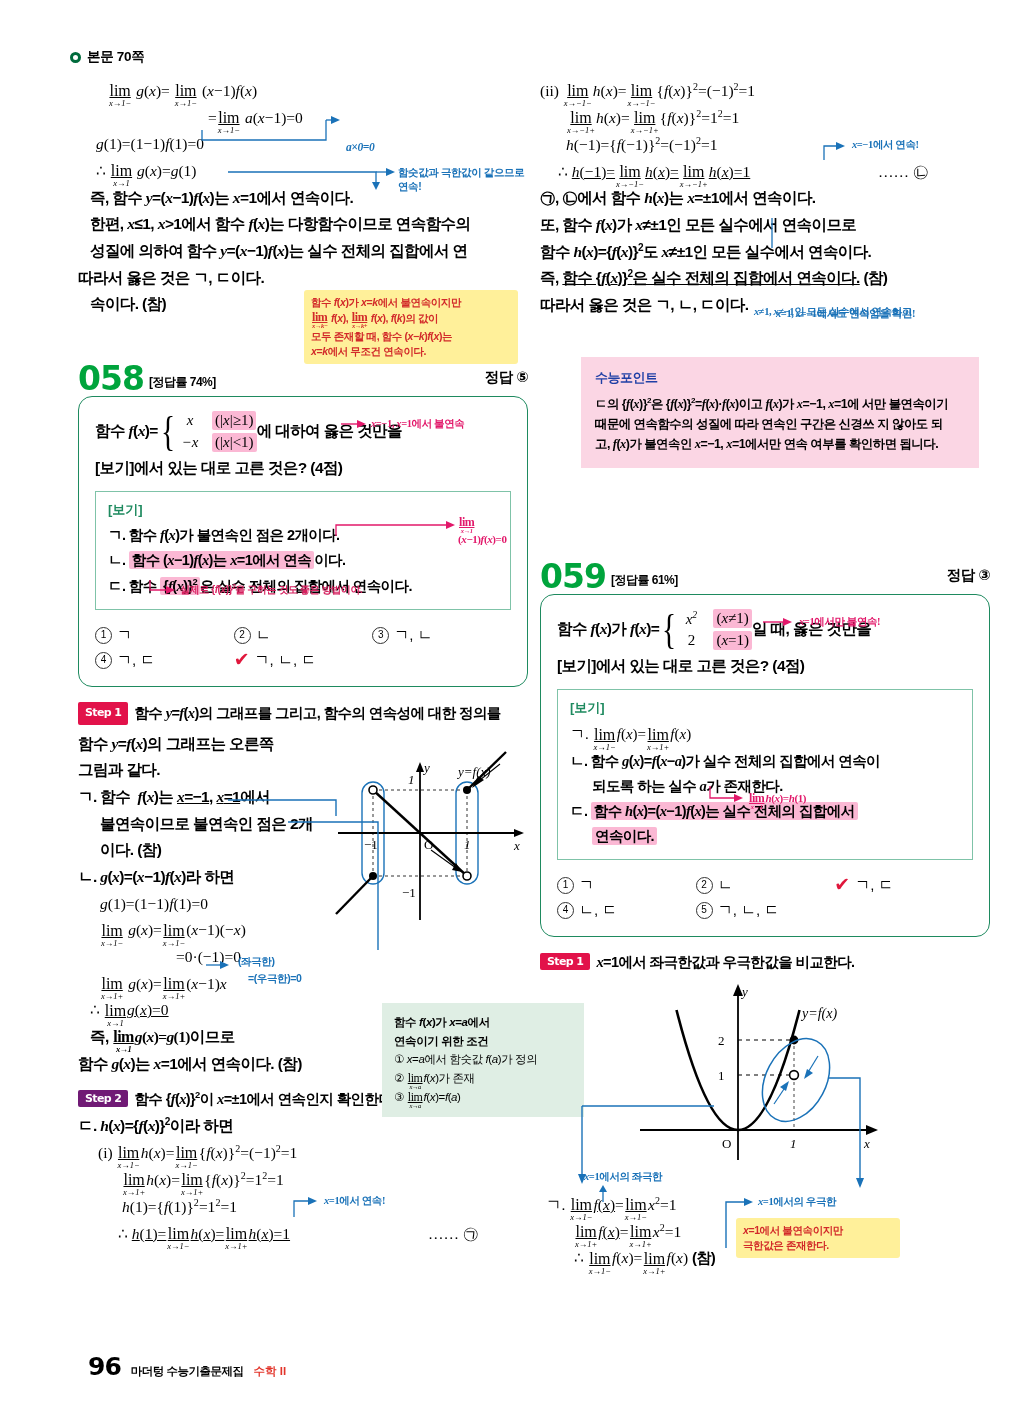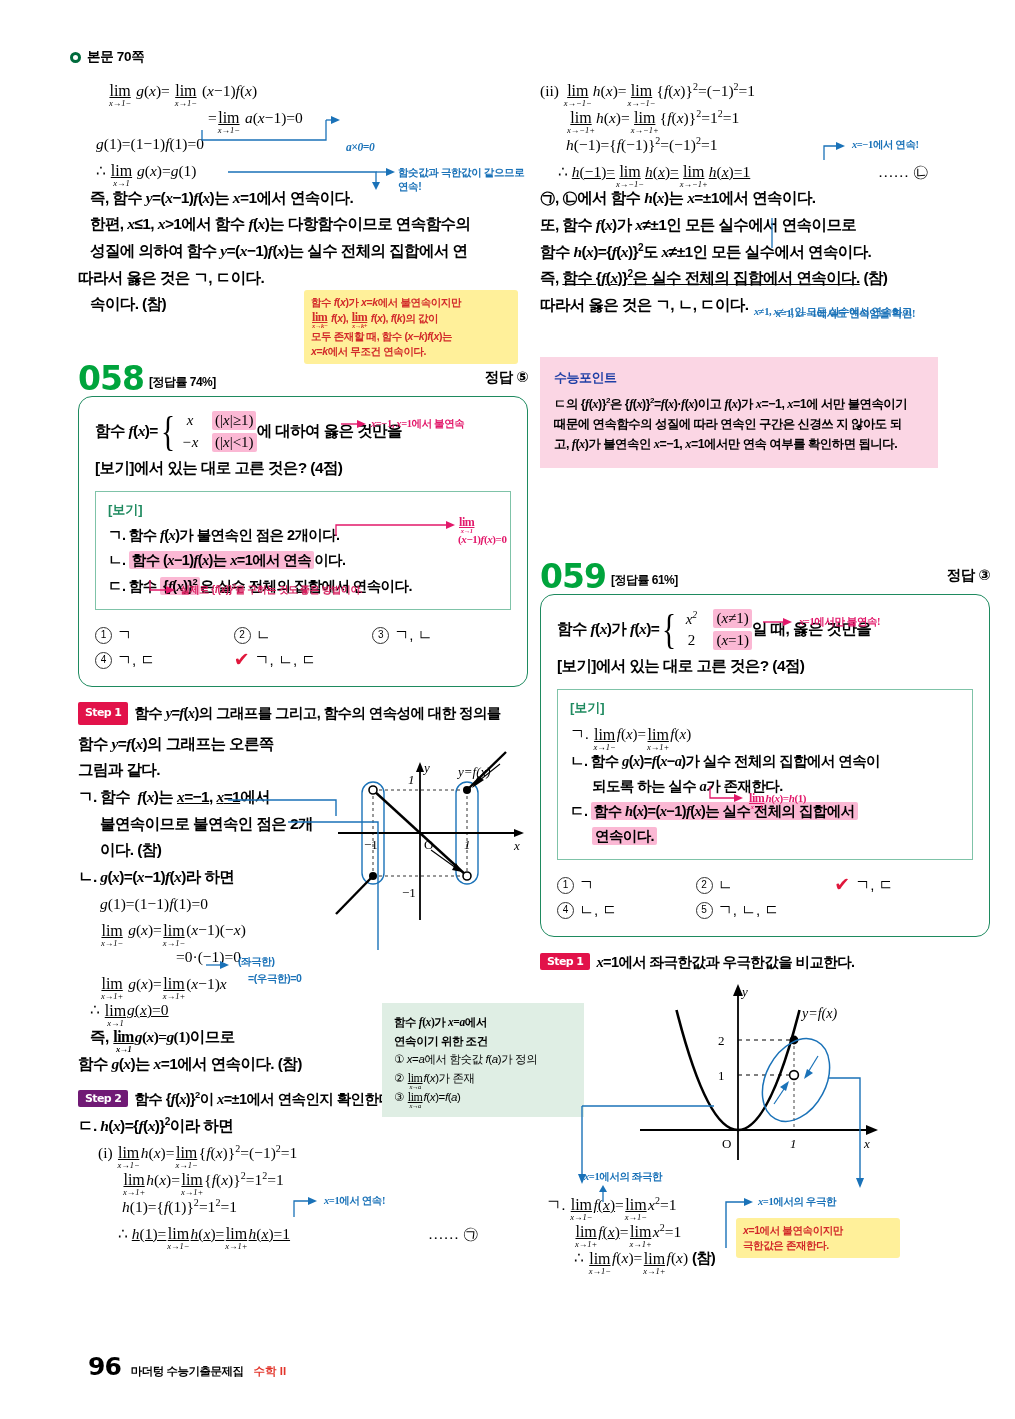--- a/index.html
+++ b/index.html
@@ -81,22 +81,22 @@
 
   
   .step{display:inline-block;color:#fff;font-size:11px;font-weight:bold;
         padding:2px 7px 2px 7px;border-radius:2px;margin-right:6px;position:relative;top:-2px;
         font-family:"DejaVu Sans",sans-serif;}
   .step.s1{background:#e2124a;}
   .step.s2{background:#701a75;}
 
   
   .box-green{background:#dfeee4;padding:10px 12px;font-size:11.5px;line-height:1.62;letter-spacing:-0.4px;}
-  .box-green b{font-size:11.5px;font-family:Liberation Serif, serif;}
-  .box-pink{background:#fbd6e4;padding:12px 22px 14px 14px;}
+  .box-green b{font-size:11.5px;}
+  .box-pink{background:#fbd6e4;padding:12px 22px 14px 14px;margin-left:41px;}
   .box-pink .ttl{color:#1f3fa5;font-weight:bold;font-size:13px;margin-bottom:7px;letter-spacing:-0.5px;}
   .box-pink .bd{font-size:12.4px;line-height:1.62;letter-spacing:-0.5px;font-weight:bold;}
 
   
   .footer{position:absolute;left:88px;bottom:38px;display:flex;align-items:baseline;gap:10px;}
   .footer .pnum{font-size:25px;font-weight:bold;letter-spacing:-1px;font-family:"DejaVu Sans",sans-serif;}
   .footer .ftxt{font-size:11.5px;font-weight:bold;letter-spacing:-0.5px;}
   .footer .fred{color:#e2342a;font-weight:bold;font-size:11.5px;}
 
   

